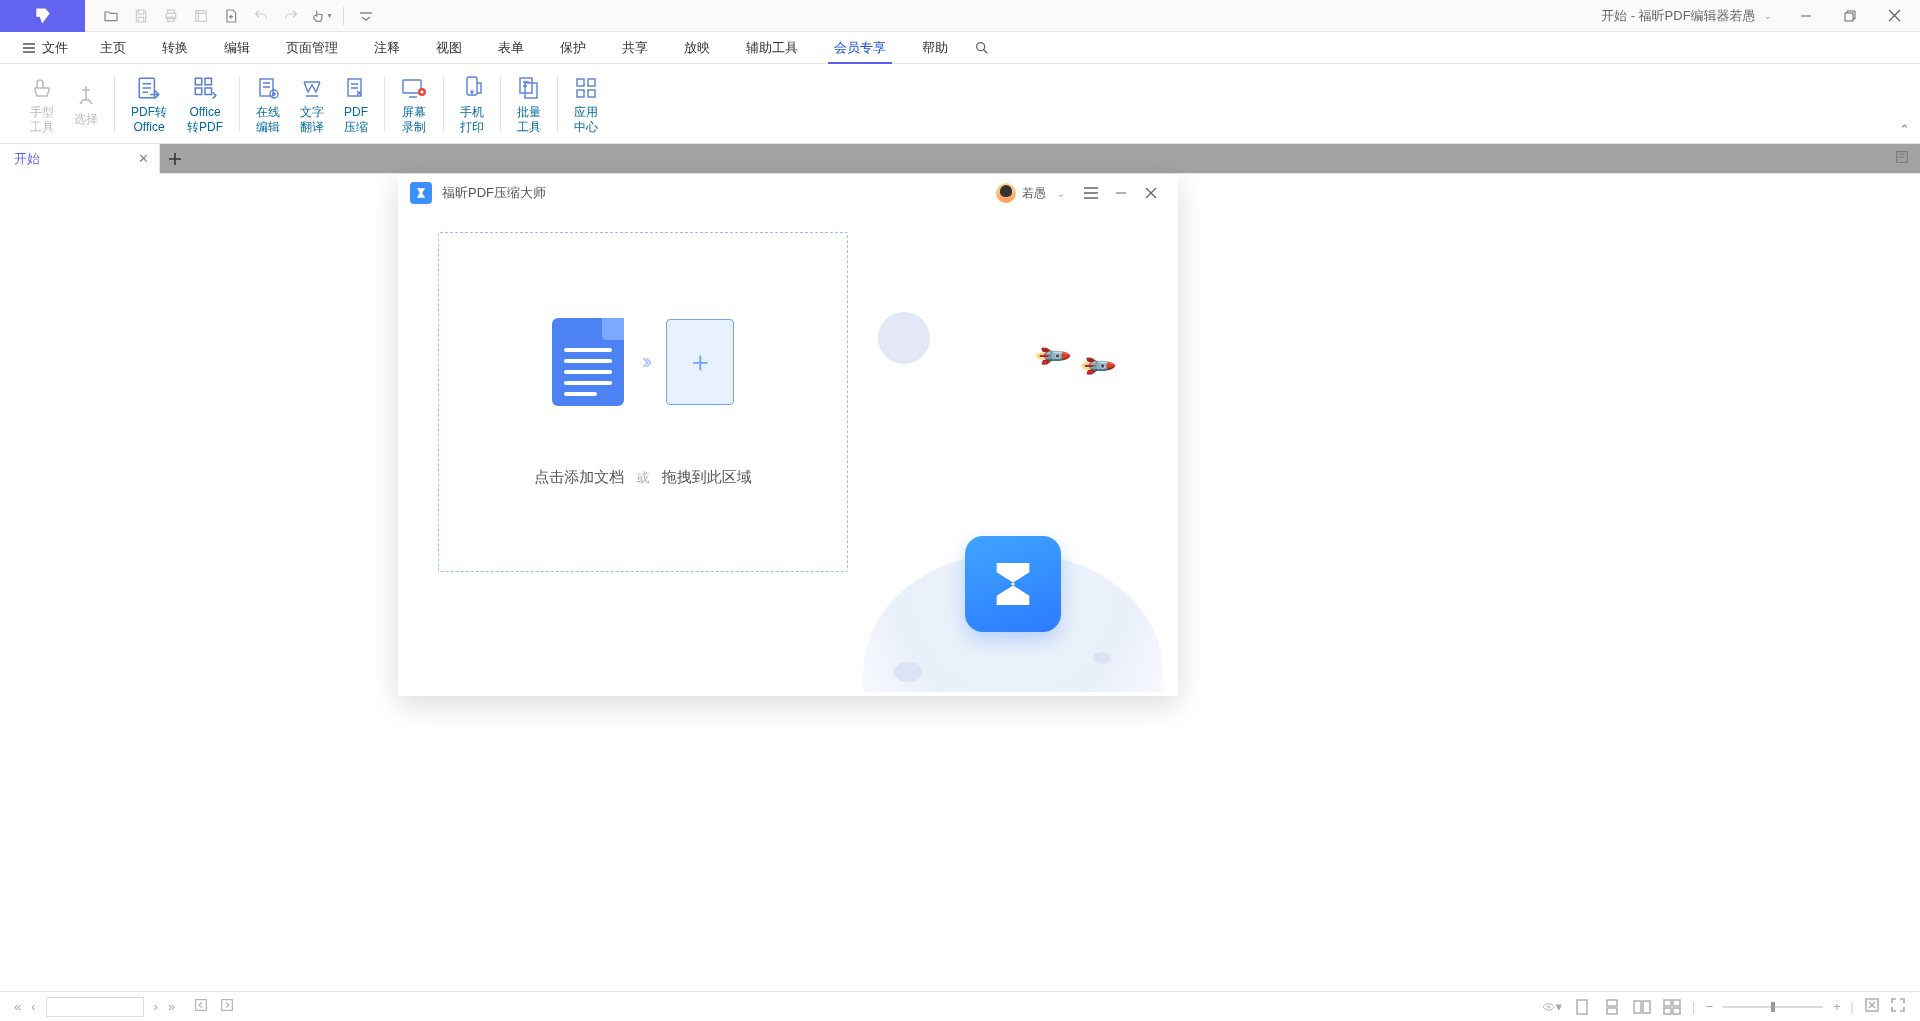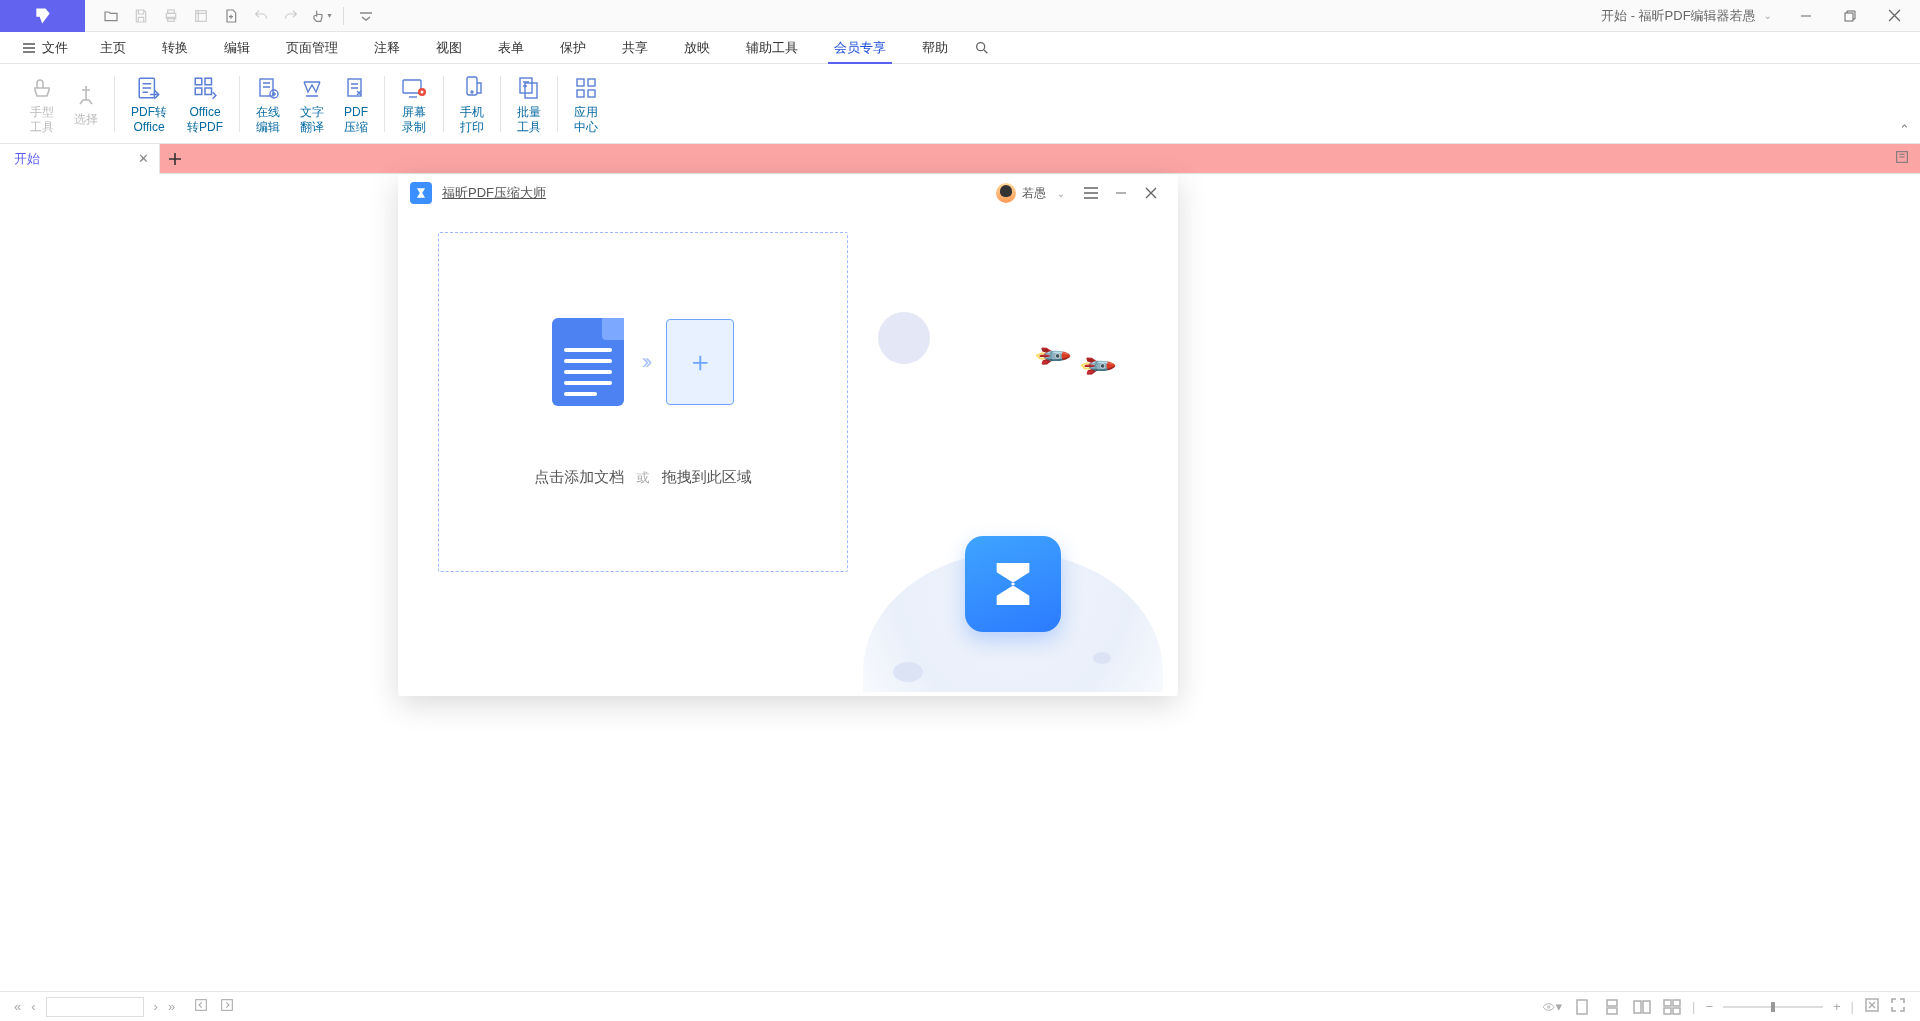--- a/index.html
+++ b/index.html
@@ -29,34 +29,34 @@
 .ribbon { height: 80px; display: flex; align-items: center; padding: 4px 20px; border-bottom: 1px solid #e5e5e5; position: relative; }
 .ribbon-btn { display: flex; flex-direction: column; align-items: center; justify-content: center; padding: 4px 10px; height: 70px; cursor: pointer; color: #0369a1; }
 .ribbon-btn .ic { height: 30px; display: flex; align-items: center; justify-content: center; color: #5b7fd6; }
 .ribbon-btn .lbl { font-size: 12px; text-align: center; line-height: 1.2; margin-top: 2px; white-space: pre-line; }
 .ribbon-btn.disabled { color: #bbb; }
 .ribbon-btn.disabled .ic { color: #bbb; }
 .ribbon-sep { width: 1px; height: 56px; background: #e5e5e5; margin: 0 6px; }
 .ribbon-collapse { position: absolute; right: 10px; top: 58px; color: #888; cursor: pointer; }
 
 
-.doctabs { height: 30px; background: #fca5a5; display: flex; align-items: center; border-bottom: 1px solid #e5e5e5; position: relative; }
+.doctabs { height: 30px; background: #a3a3a3; display: flex; align-items: center; border-bottom: 1px solid #e5e5e5; position: relative; }
 .doctab { height: 30px; display: flex; align-items: center; padding: 0 40px 0 14px; background: #fff; border-right: 1px solid #e5e5e5; color: #5b5ff0; font-size: 13px; position: relative; cursor: pointer; min-width: 160px; }
 .doctab .close-x { position: absolute; right: 10px; color: #888; cursor: pointer; }
 .addtab { width: 30px; display: flex; align-items: center; justify-content: center; color: #555; cursor: pointer; }
 .doctab-right { position: absolute; right: 10px; color: #777; cursor: pointer; }
 
 
 .content { position: relative; height: 814px; background: #fff; }
 
 
 .dialog { position: absolute; left: 398px; top: 0; width: 780px; height: 522px; background: #fff; box-shadow: 0 8px 30px rgba(0,0,0,0.15); border-radius: 2px; }
 .dlg-title { height: 38px; display: flex; align-items: center; padding: 0 12px; }
 .dlg-logo { width: 22px; height: 22px; background: #3b8fff; border-radius: 4px; display: flex; align-items: center; justify-content: center; margin-right: 10px; }
-.dlg-title-txt { color: #555; font-size: 13px; flex: 1; text-decoration: underline; }
+.dlg-title-txt { color: #555; font-size: 13px; flex: 1; }
 .dlg-user { display: flex; align-items: center; gap: 6px; color: #555; font-size: 12px; }
 .dlg-ctrl { width: 30px; display: flex; align-items: center; justify-content: center; color: #666; cursor: pointer; }
 
 .dlg-body { display: flex; height: 480px; }
 .dropzone { margin: 20px 0 0 40px; width: 410px; height: 340px; border: 1px dashed #9bb8ff; border-radius: 2px; display: flex; flex-direction: column; align-items: center; justify-content: center; }
 .dz-icons { display: flex; align-items: center; gap: 18px; margin-bottom: 28px; }
 .doc-ico { width: 72px; height: 88px; background: #4d82f3; border-radius: 6px; position: relative; }
 .doc-ico::before { content:""; position:absolute; top:0; right:0; width: 22px; height: 22px; background: #7da8ff; border-bottom-left-radius: 4px; }
 .doc-lines { position: absolute; top: 30px; left: 12px; right: 12px; }
 .doc-lines div { height: 4px; background: #fff; margin-bottom: 7px; border-radius: 2px; }

